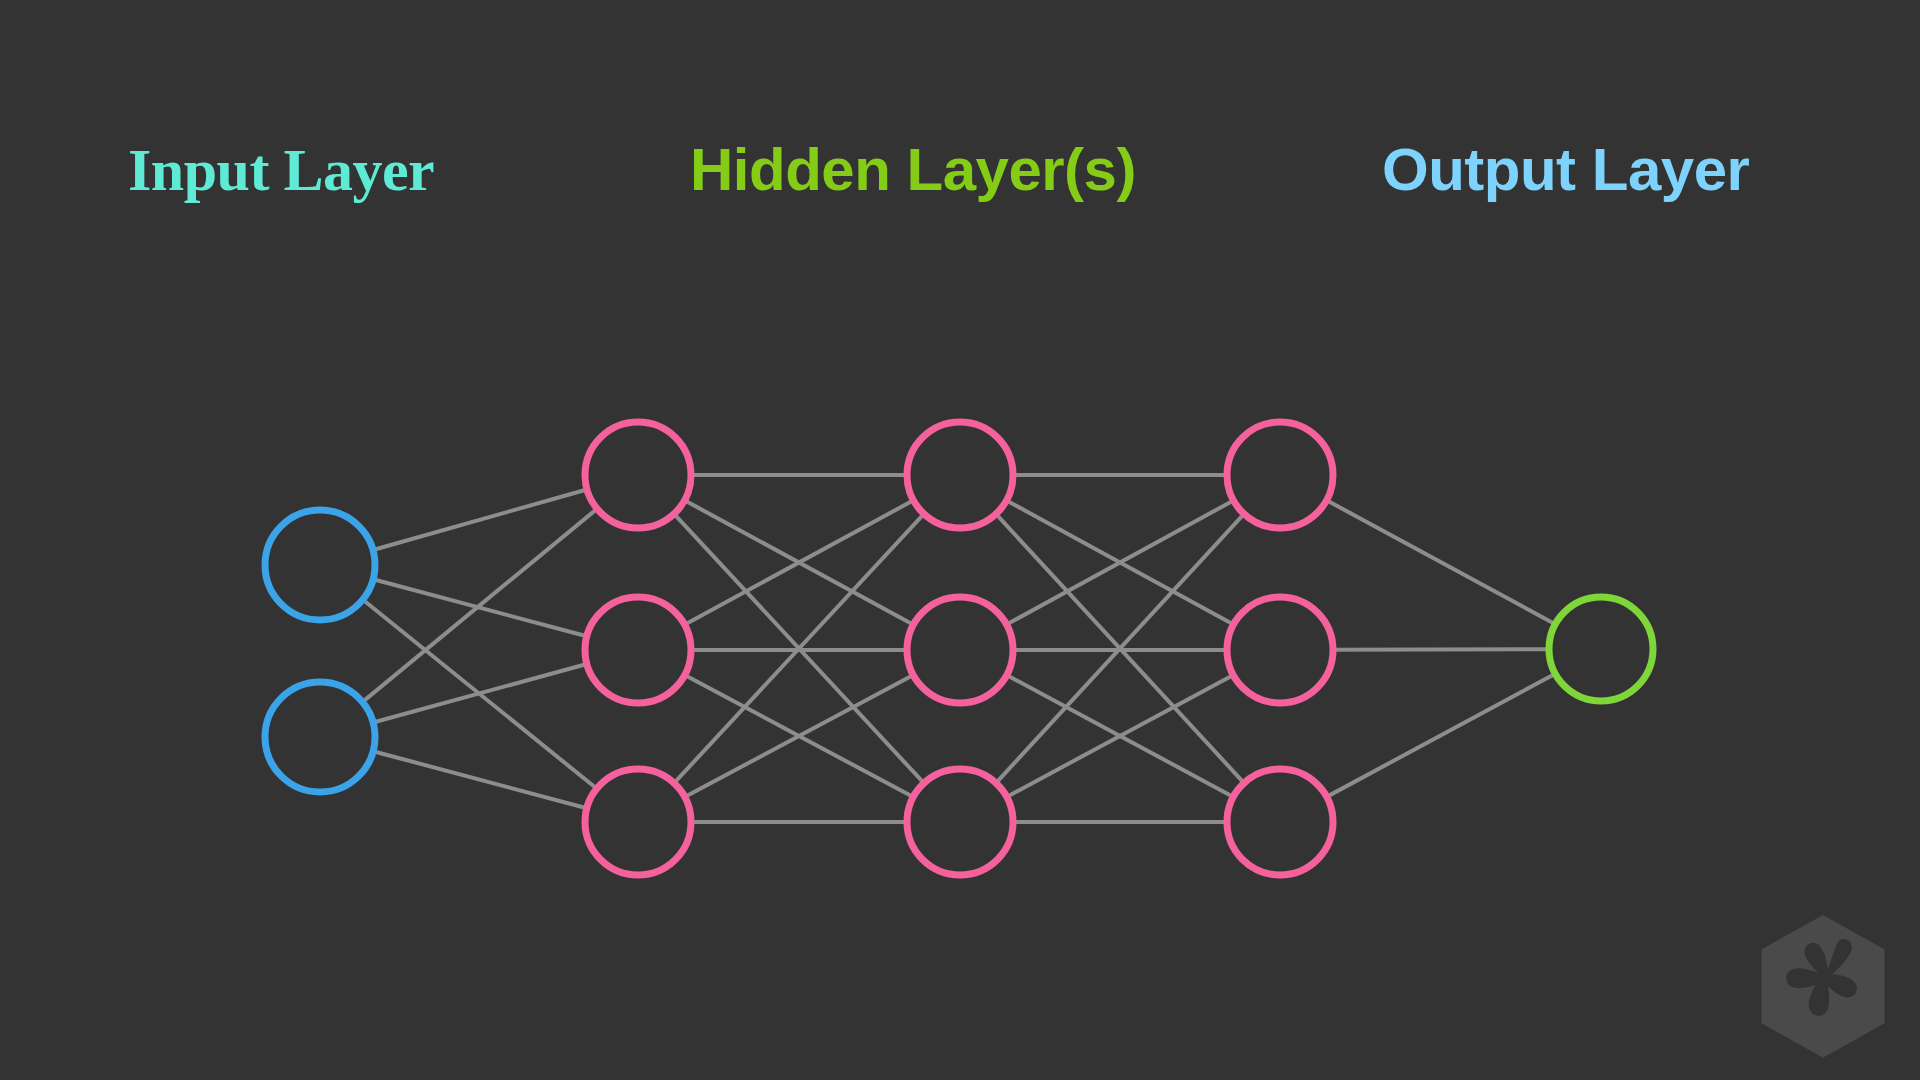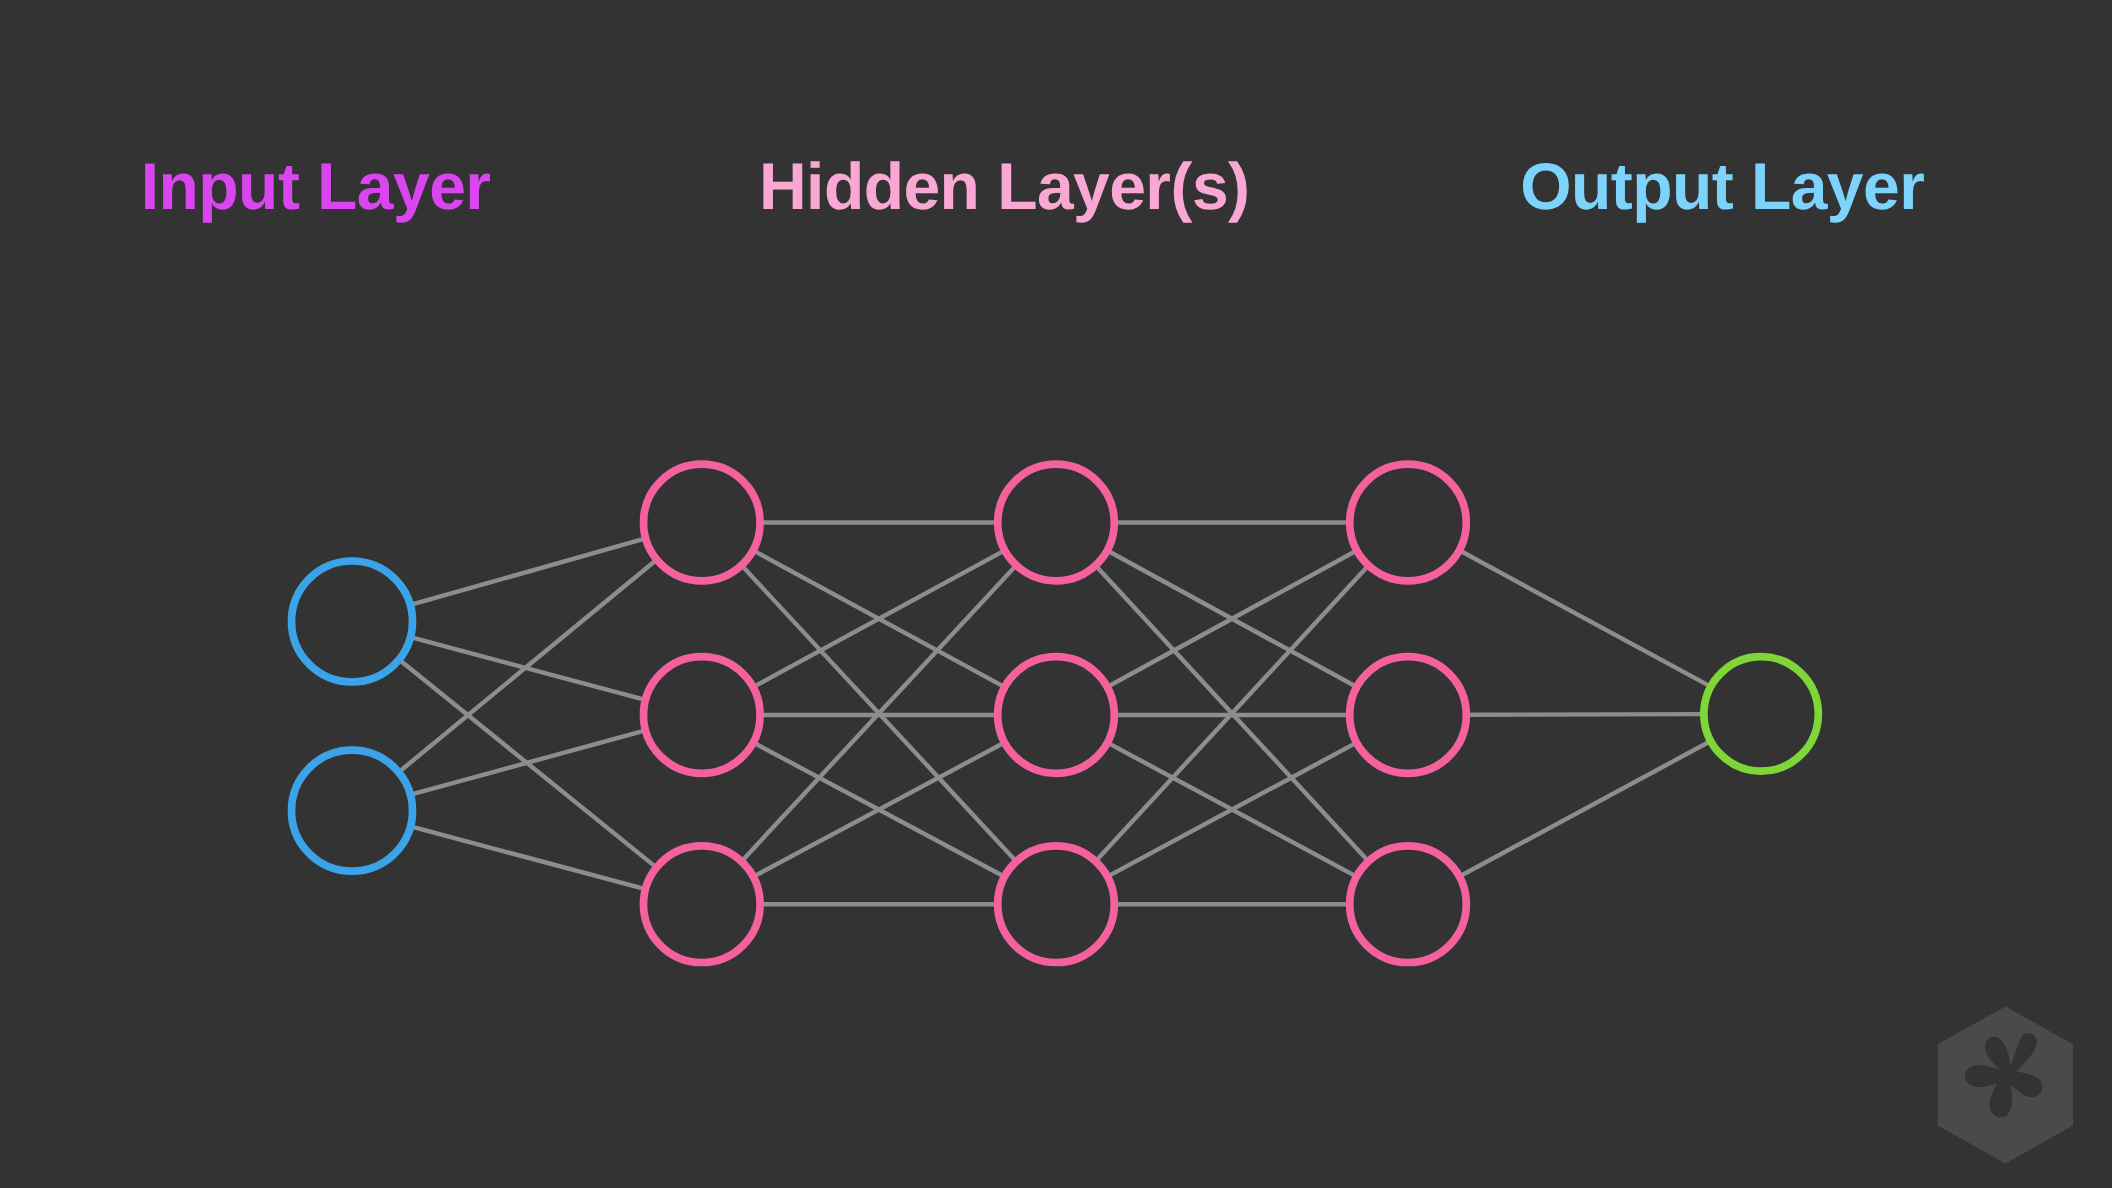--- a/index.html
+++ b/index.html
@@ -95,23 +95,23 @@
         <circle cx="960" cy="475" r="53" fill="none" stroke="#F5619D" stroke-width="7"></circle>
         <circle cx="960" cy="650" r="53" fill="none" stroke="#F5619D" stroke-width="7"></circle>
         <circle cx="960" cy="822" r="53" fill="none" stroke="#F5619D" stroke-width="7"></circle>
         <circle cx="1280" cy="475" r="53" fill="none" stroke="#F5619D" stroke-width="7"></circle>
         <circle cx="1280" cy="650" r="53" fill="none" stroke="#F5619D" stroke-width="7"></circle>
         <circle cx="1280" cy="822" r="53" fill="none" stroke="#F5619D" stroke-width="7"></circle>
         <circle cx="1601" cy="649" r="52" fill="none" stroke="#7FD639" stroke-width="7"></circle>
       </g>
   </svg>
 
-  <div class="layer-label" id="label-input" style="color: #d946ef;">Input Layer</div>
+  <div class="layer-label" id="label-input" style="color: #5eead4; font-family: Liberation Serif, serif;">Input Layer</div>
 
-  <div class="layer-label" id="label-hidden" style="color: #f9a8d4;">Hidden Layer(s)</div>
+  <div class="layer-label" id="label-hidden" style="color: #84cc16;">Hidden Layer(s)</div>
 
   <div class="layer-label" id="label-output" style="color: #7dd3fc;">Output Layer</div>
 
   <svg id="watermark" viewBox="0 0 120 130" xmlns="http://www.w3.org/2000/svg">
     <path id="wm-hex" d="M60 4 L110 32 L110 92 L60 120 L10 92 L10 32 Z" fill="#4a4a4a"></path>
     <path id="wm-splat" d="M74 24 c6 -2 11 3 9 9 c-2 6 -9 13 -15 19
              c6 1 13 2 17 6 c5 5 2 13 -5 13 c-6 0 -11 -5 -16 -9
              c1 7 2 15 -1 20 c-3 6 -12 5 -14 -2 c-2 -6 2 -13 5 -19
              c-7 2 -15 4 -20 1 c-6 -3 -5 -12 2 -14 c6 -2 14 1 20 3
              c-5 -5 -11 -11 -11 -17 c0 -7 8 -10 12 -5 c4 4 6 12 7 19

